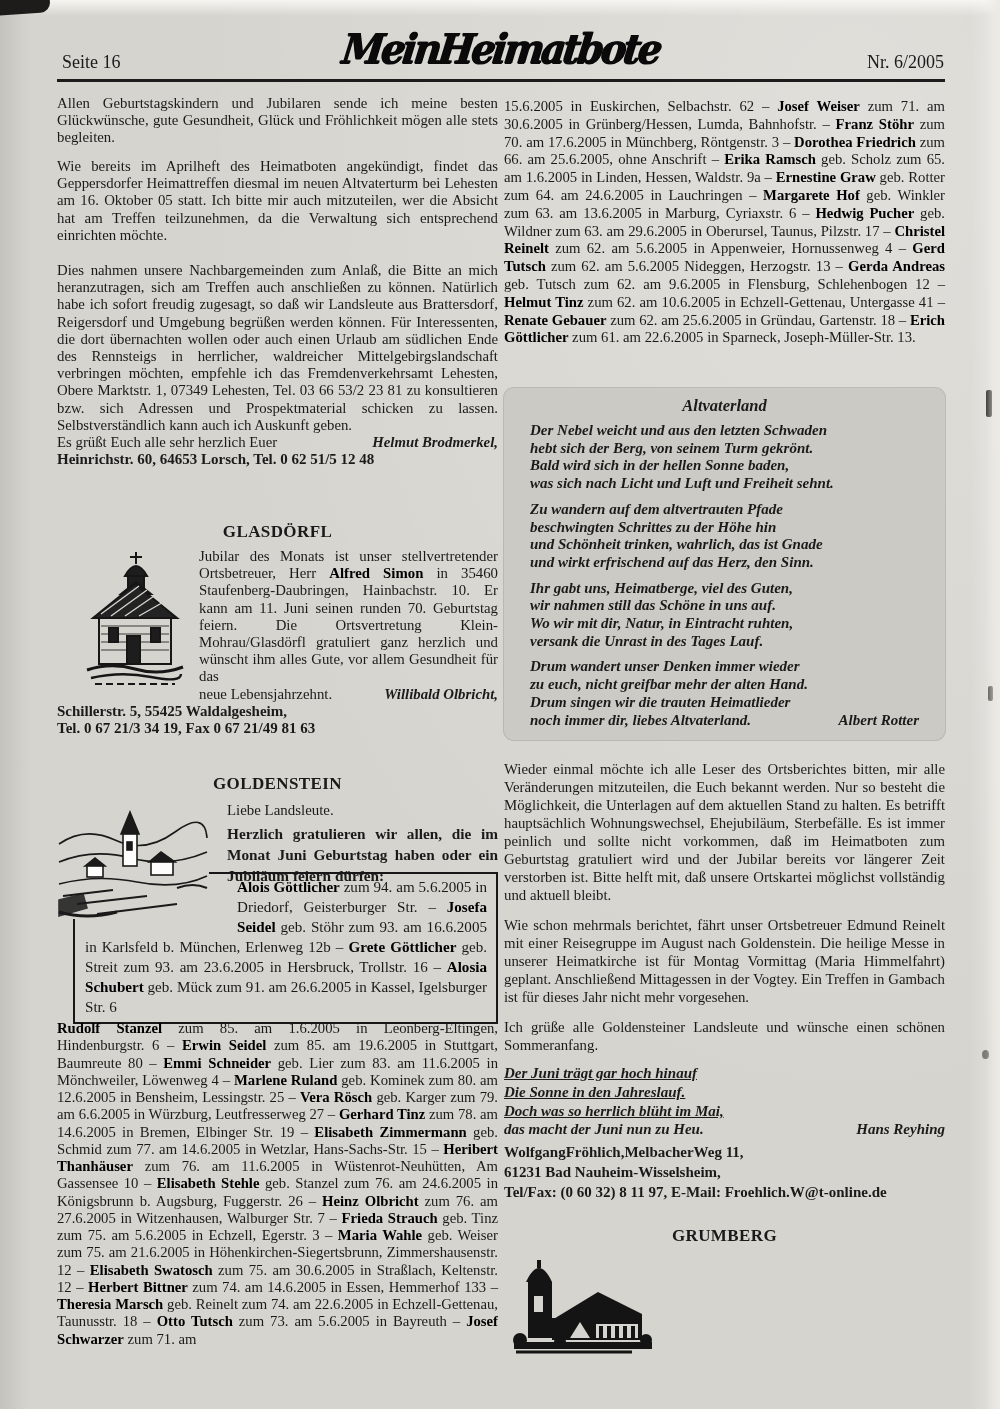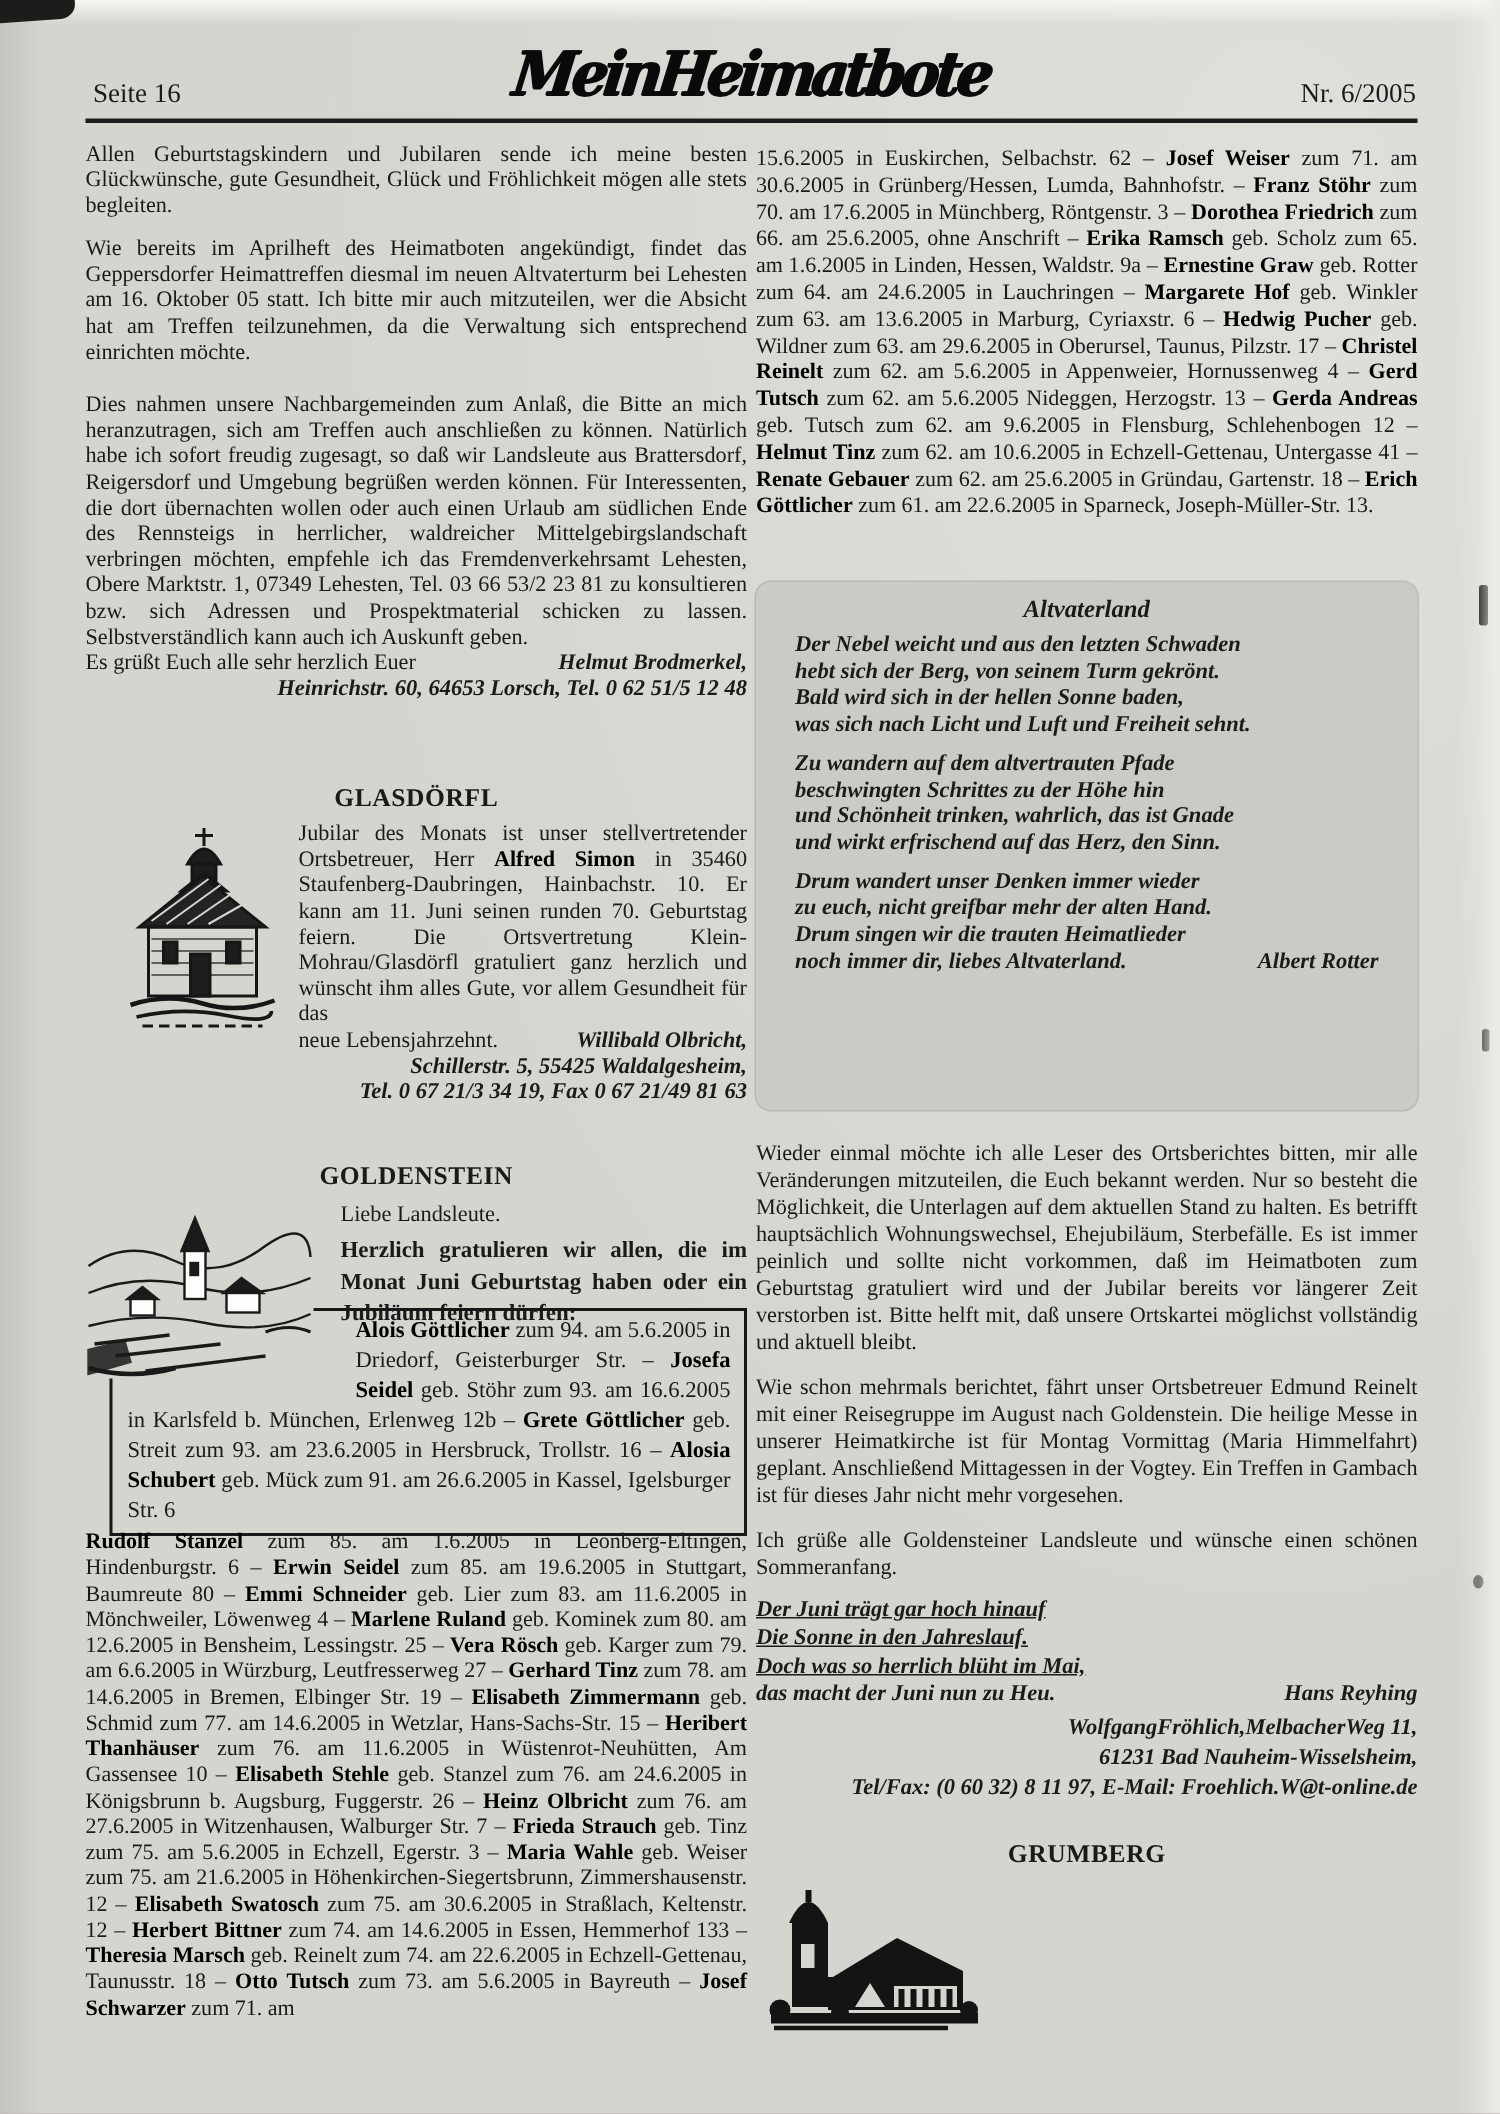--- a/index.html
+++ b/index.html
@@ -38,21 +38,21 @@
   .blk{position:absolute;left:0;width:100%;}
 
   .body15{font-size:14.8px;line-height:17.2px;text-align:justify;}
   .list15{font-size:14.7px;line-height:17.25px;text-align:justify;}
   .rlist{font-size:14.7px;line-height:17.8px;text-align:justify;}
   .rbody{font-size:14.8px;line-height:18px;text-align:justify;}
   b{color:#000;}
   .sec-title{font-weight:bold;font-size:17px;text-align:center;letter-spacing:.4px;}
   .sig-row{display:flex;justify-content:space-between;align-items:baseline;}
   .it{font-style:italic;font-weight:600;}
-  .right-it{text-align:right;font-style:italic;font-weight:600;}
+  .right-it{font-weight:600;}
 
   
   .glas-body{position:relative;margin-top:6px;min-height:150px;}
   .glas-img{position:absolute;left:24px;top:2px;}
   .glas-text{margin-left:142px;}
   .glas-sig{margin-left:142px;}
   .glas-addr{font-size:15px;line-height:17.5px;}
 
   
   .gold-wrap{position:relative;margin-top:8px;height:250px;}
@@ -182,20 +182,24 @@
     <div class="poem-box">
       <div class="poem-title">Altvaterland</div>
       <div class="stanza">Der Nebel weicht und aus den letzten Schwaden
 hebt sich der Berg, von seinem Turm gekrönt.
 Bald wird sich in der hellen Sonne baden,
 was sich nach Licht und Luft und Freiheit sehnt.</div>
       <div class="stanza">Zu wandern auf dem altvertrauten Pfade
 beschwingten Schrittes zu der Höhe hin
 und Schönheit trinken, wahrlich, das ist Gnade
 und wirkt erfrischend auf das Herz, den Sinn.</div>
+      <div class="stanza">Ihr gabt uns, Heimatberge, viel des Guten,
+wir nahmen still das Schöne in uns auf.
+Wo wir mit dir, Natur, in Eintracht ruhten,
+versank die Unrast in des Tages Lauf.</div>
       <div class="stanza" style="margin-bottom:0;">Drum wandert unser Denken immer wieder
 zu euch, nicht greifbar mehr der alten Hand.
 Drum singen wir die trauten Heimatlieder</div>
       <div class="stanza-last-row">
         <span>noch immer dir, liebes Altvaterland.</span>
         <span>Albert Rotter</span>
       </div>
     </div>
 
     <div class="blk rbody" style="top:668px;">Wieder einmal möchte ich alle Leser des Ortsberichtes bitten, mir alle Veränderungen mitzuteilen, die Euch bekannt werden. Nur so besteht die Möglichkeit, die Unterlagen auf dem aktuellen Stand zu halten. Es betrifft hauptsächlich Wohnungswechsel, Ehejubiläum, Sterbefälle. Es ist immer peinlich und sollte nicht vorkommen, daß im Heimatboten zum Geburtstag gratuliert wird und der Jubilar bereits vor längerer Zeit verstorben ist. Bitte helft mit, daß unsere Ortskartei möglichst vollständig und aktuell bleibt.</div>

